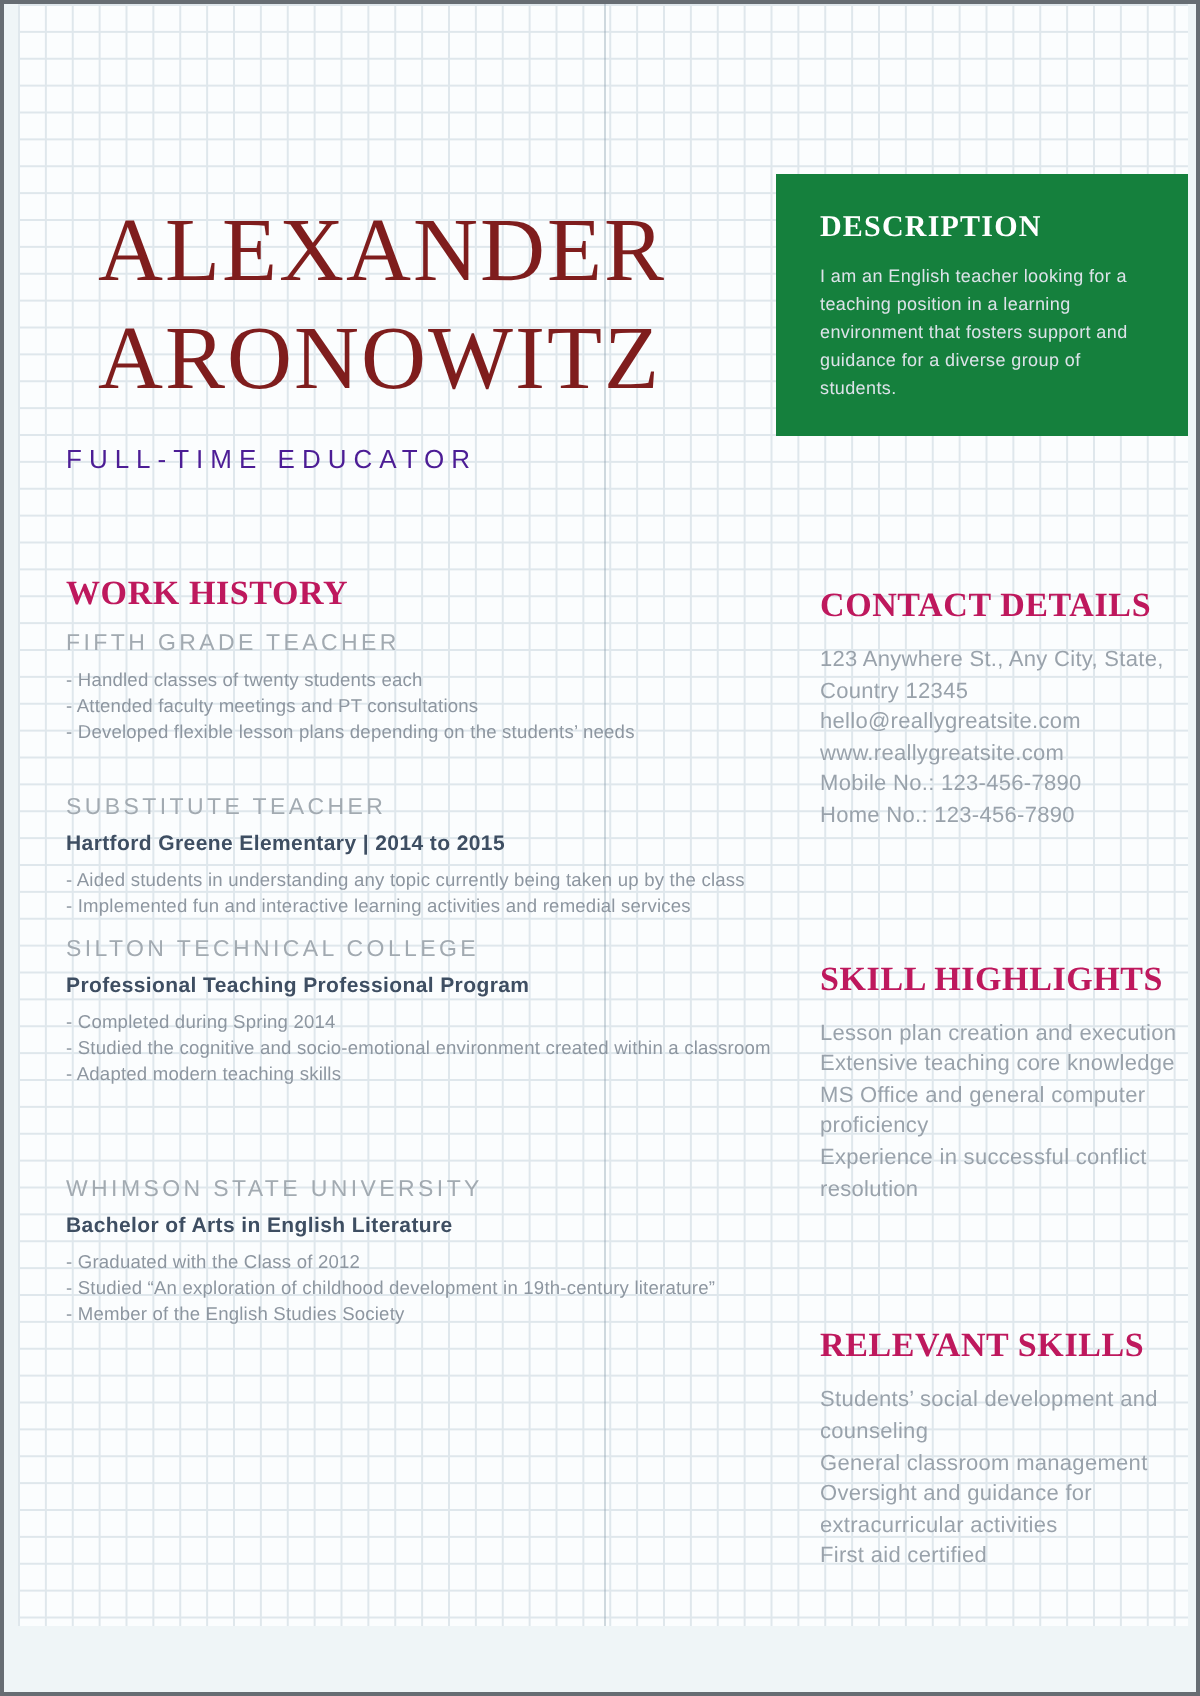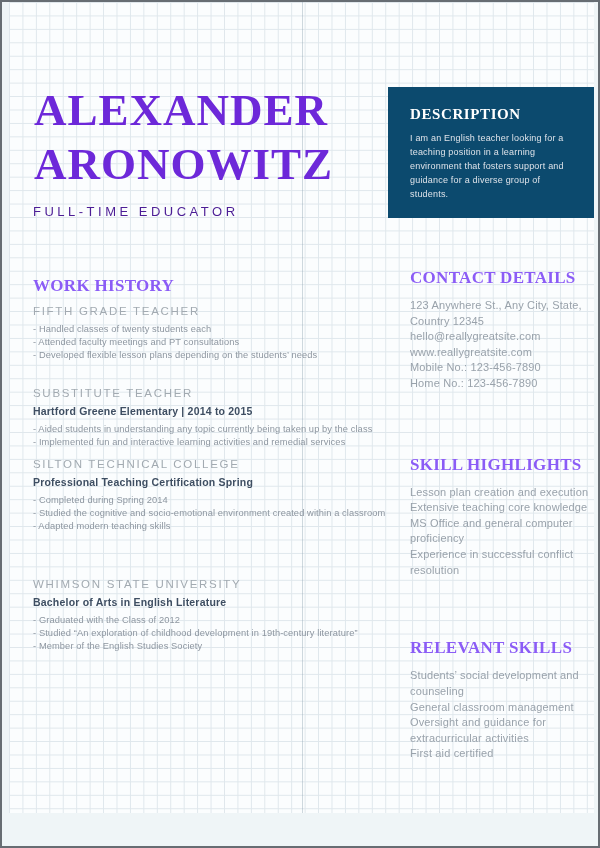--- a/index.html
+++ b/index.html
@@ -22,48 +22,48 @@
       linear-gradient(90deg, #dfe7ec 1px, transparent 1px);
     background-size:13.45px 13.45px;
   }
   .center-fold{
     position:absolute;left:300px;top:0;bottom:33px;width:1px;
     background:rgba(140,160,175,.40);
   }
   
   .name-block{position:absolute;left:31px;top:80px;width:350px;}
   .name{
-    font-family:"Liberation Serif",serif;font-weight:700;
+    font-family:"Liberation Serif",serif;font-weight:400;
     font-size:45px;line-height:54px;letter-spacing:1px;
-    color:#6d28d9;margin:1px;
+    color:#7f1d1d;margin:16px;
   }
   .subtitle{
     margin-top:13px;font-size:13px;letter-spacing:3.5px;
     color:#4c1d95;
   }
   .desc-box{
     position:absolute;left:386px;top:85px;width:206px;min-height:110px;
-    box-sizing:border-box;background:#0c4a6e;
+    box-sizing:border-box;background:#15803d;
     padding:19px 22px 16px 22px;
   }
   .desc-heading{
     font-family:"Liberation Serif",serif;font-weight:700;
     font-size:15px;letter-spacing:.6px;color:#ffffff;margin:0;
   }
   .desc-body{
     margin:9px 0 0 0;font-size:9px;line-height:1.55;
     color:#dde2e9;letter-spacing:.2px;
   }
   
   .left-col{position:absolute;left:31px;top:270px;width:364px;}
-  .right-col{position:absolute;left:408px;top:262px;width:186px;}
+  .right-col{position:absolute;left:408px;top:276px;width:186px;}
   .section-heading{
     font-family:"Liberation Serif",serif;font-weight:700;
-    font-size:17px;letter-spacing:.3px;color:#8b5cf6;
-    margin:4px 0 8px 0;line-height:20px;
+    font-size:17px;letter-spacing:.3px;color:#be185d;
+    margin:15px 0 8px 0;line-height:20px;
   }
   .role{
     font-size:11.5px;letter-spacing:1.7px;color:#a2aab1;
     margin:9px 0 6px 0;
   }
   .org{
     font-size:10.5px;font-weight:700;color:#3e4e62;
     letter-spacing:.2px;margin:0 0 6px 0;
   }
   .bullet{
@@ -114,21 +114,21 @@
     <div class="gap-job">
       <div class="role">SUBSTITUTE TEACHER</div>
       <div class="org">Hartford Greene Elementary | 2014 to 2015</div>
       <div class="bullet">- Aided students in understanding any topic currently being taken up by the class</div>
       <div class="bullet">- Implemented fun and interactive learning activities and remedial services</div>
     </div>
 
 
     <div>
       <div class="role">SILTON TECHNICAL COLLEGE</div>
-      <div class="org">Professional Teaching Certification Spring</div>
+      <div class="org">Professional Teaching Professional Program</div>
       <div class="bullet">- Completed during Spring 2014</div>
       <div class="bullet">- Studied the cognitive and socio-emotional environment created within a classroom</div>
       <div class="bullet">- Adapted modern teaching skills</div>
     </div>
 
     <div class="gap-school">
       <div class="role">WHIMSON STATE UNIVERSITY</div>
       <div class="org">Bachelor of Arts in English Literature</div>
       <div class="bullet">- Graduated with the Class of 2012</div>
       <div class="bullet">- Studied “An exploration of childhood development in 19th-century literature”</div>

